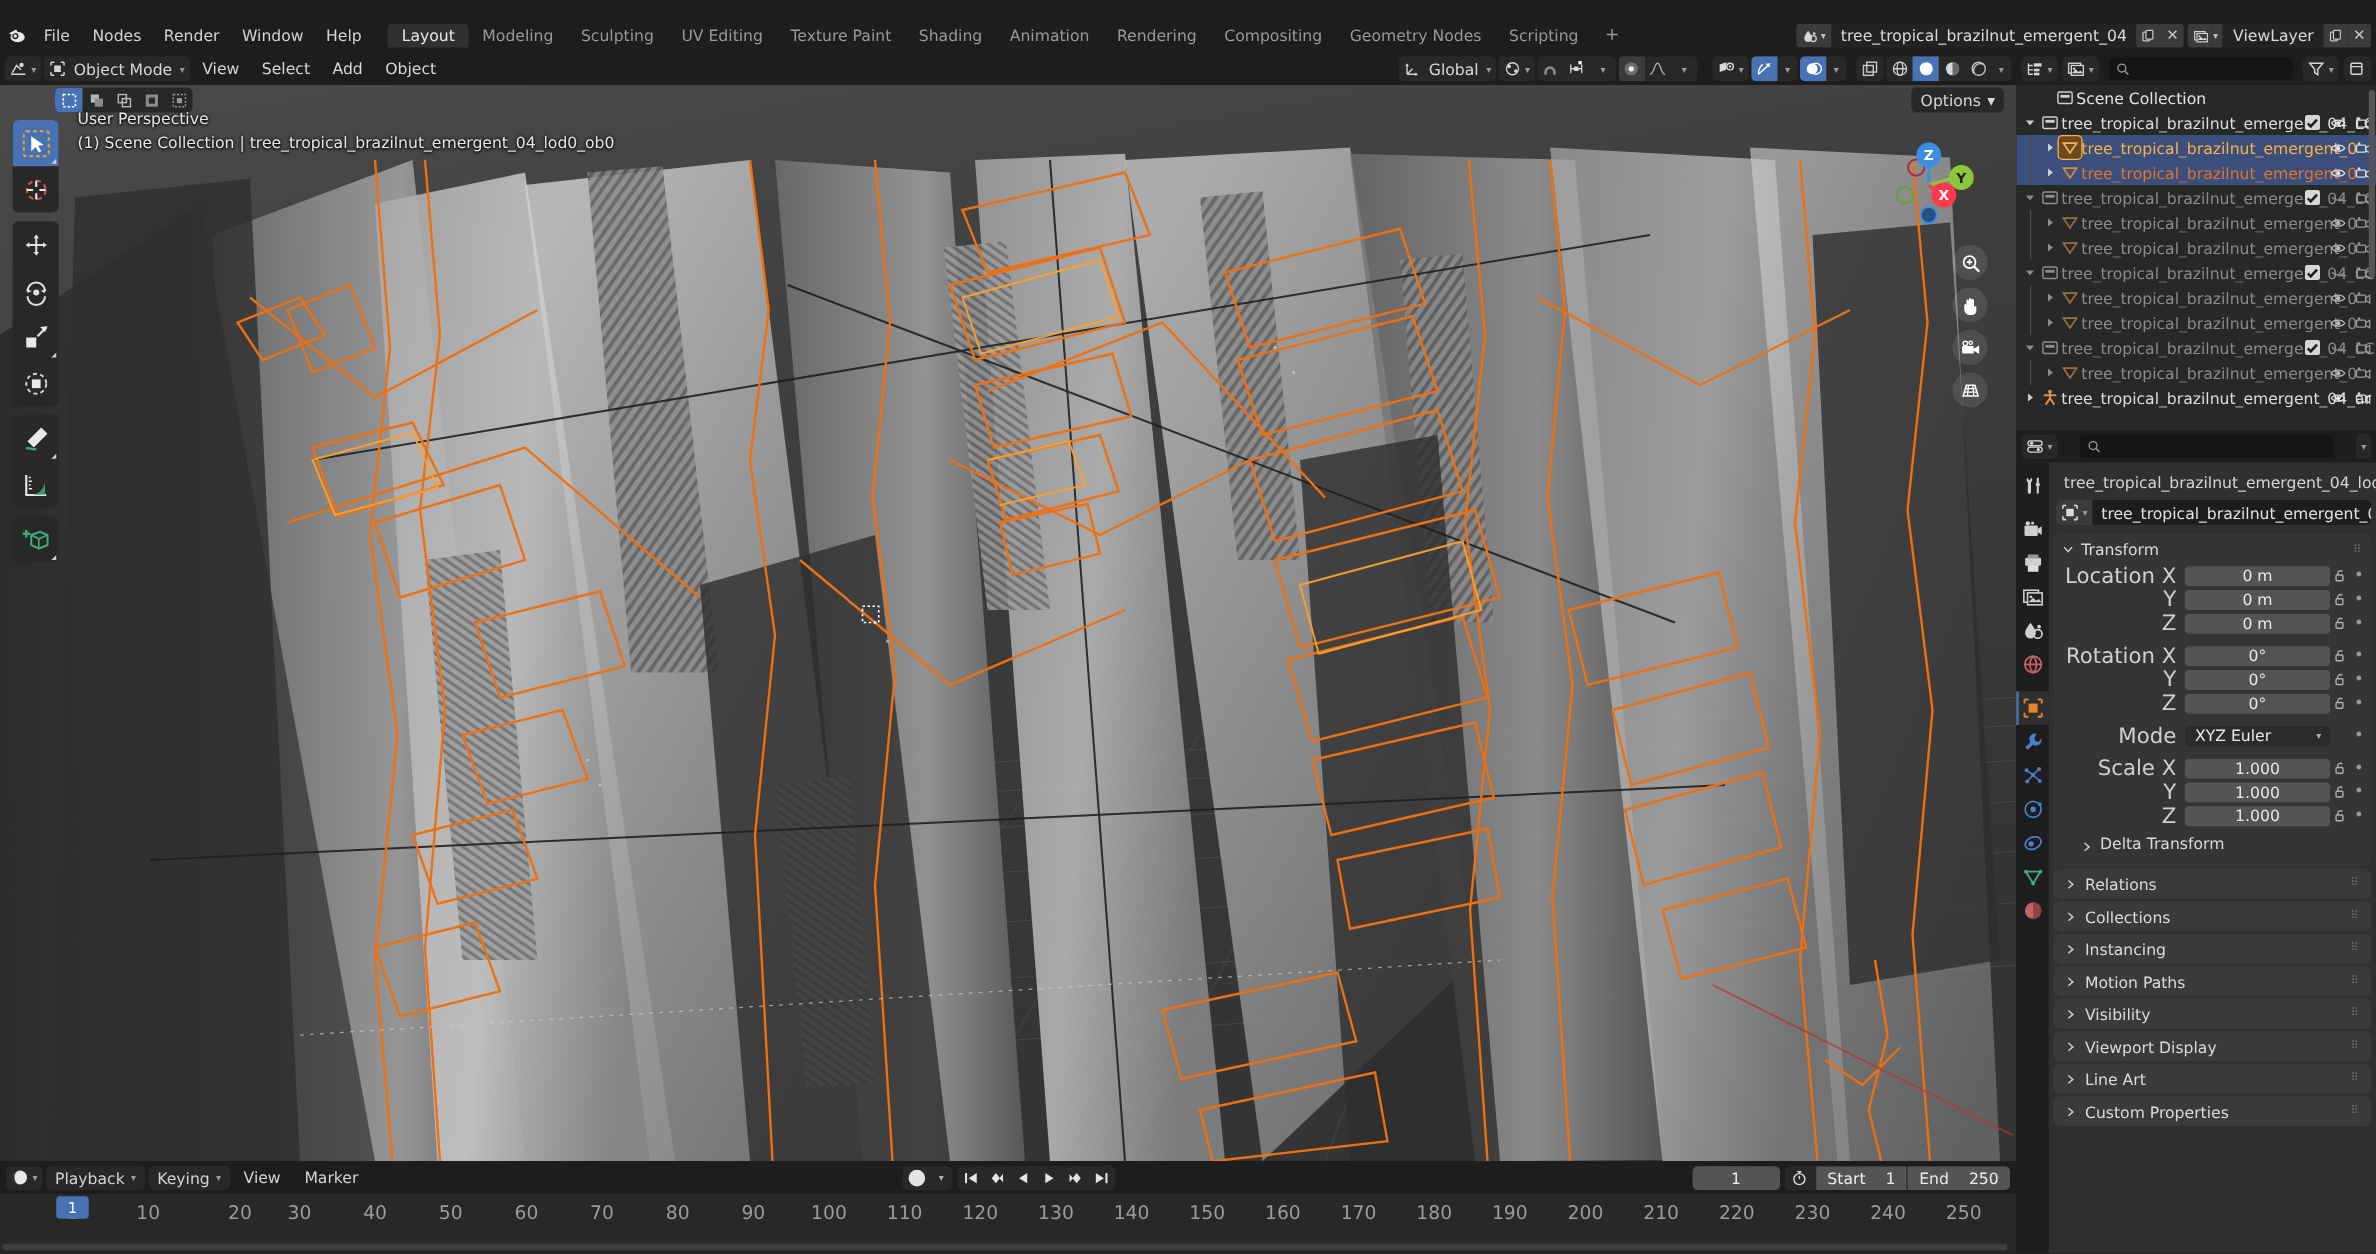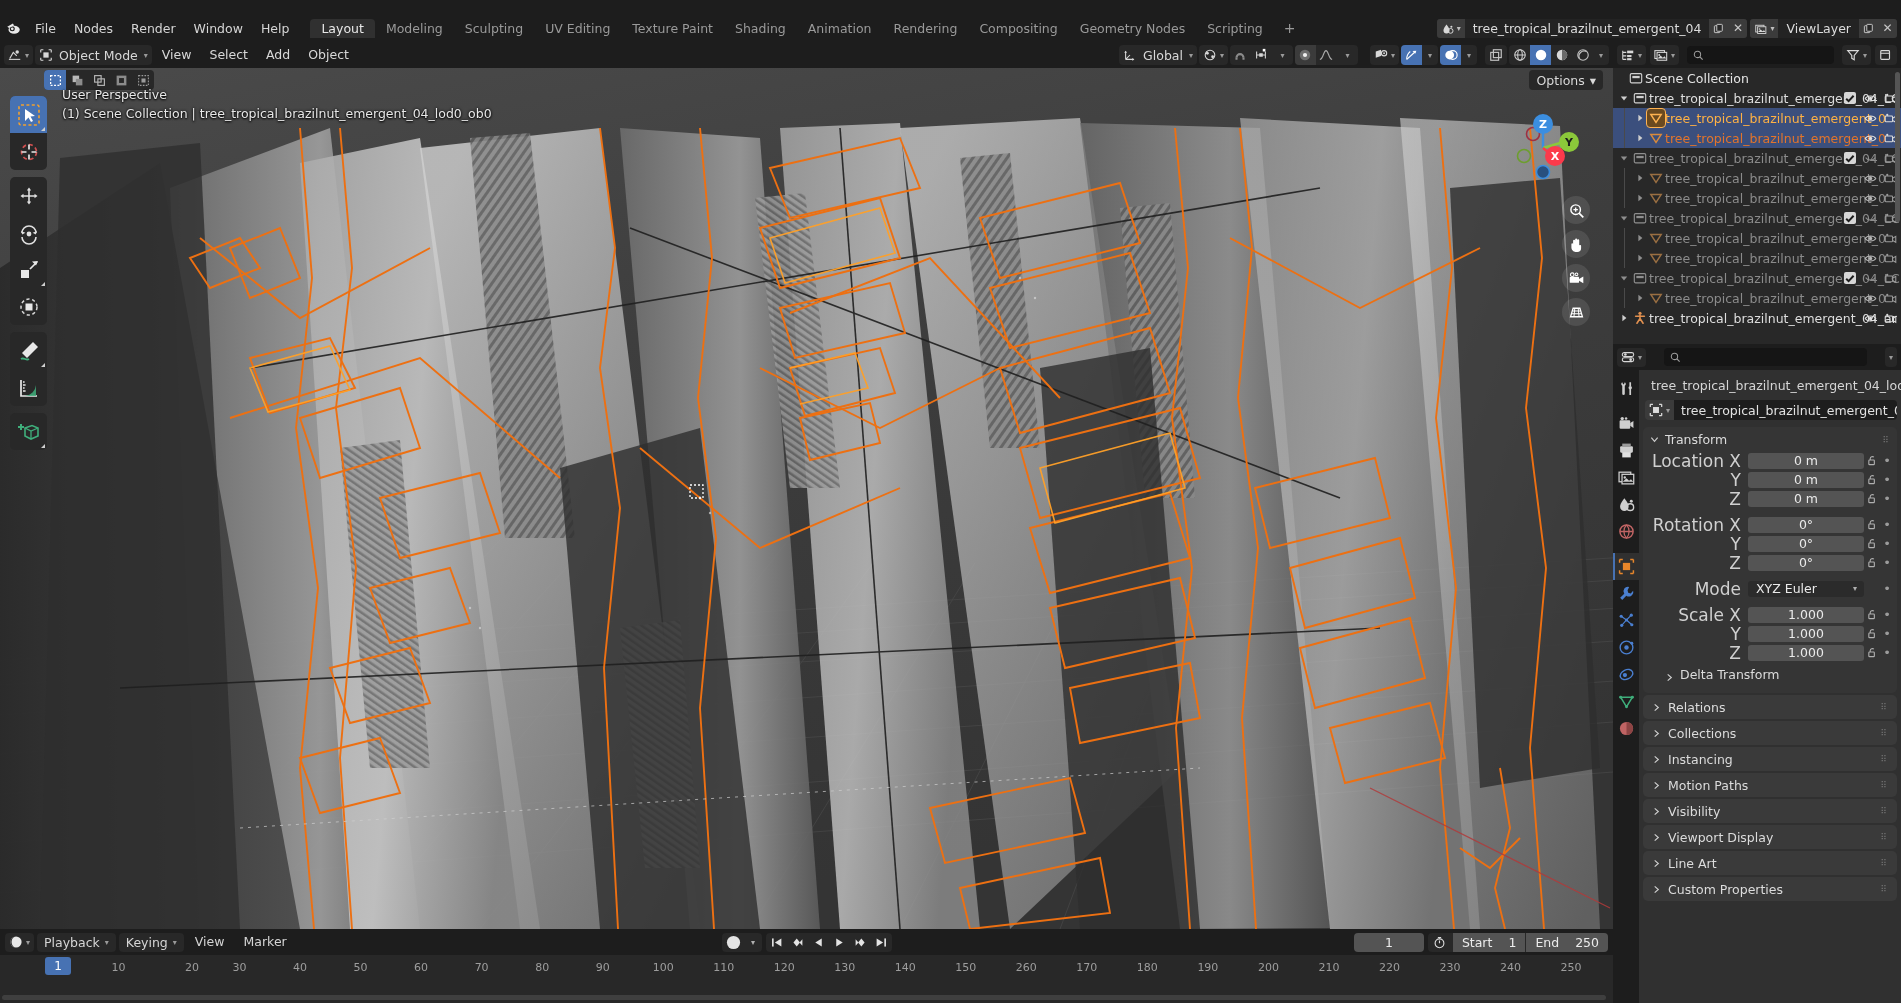--- a/index.html
+++ b/index.html
@@ -121,21 +121,21 @@
     display:flex;align-items:center;justify-content:center;}
   .navbtn svg{width:17px;height:17px;}
 
   
   .outliner{ position:absolute; left:1613px; top:42px; width:288px; height:302px; background:#282828;}
   .ol-header{ height:26px; background:#1d1d1d; display:flex;align-items:center;gap:4px;padding:0 4px;}
   .ol-search{ flex:1; height:18px; background:#151515; border-radius:4px; display:flex;
     align-items:center; padding:0 6px; gap:4px; margin:0 4px;}
   .ol-search svg{width:11px;height:11px;}
   .ol-body{ position:absolute; top:26px; left:0; right:0; bottom:0; overflow:hidden; }
-  .ol-row{ display:flex;align-items:center;height:20px; padding-left:0; position:relative;
+  .ol-row{ display:flex;align-items:center;height:20px; padding-left:16px; position:relative;
     font-size:12.5px; white-space:nowrap;}
   .ol-row.sel{ background:#3b4f7d; }
   .ol-disc{ width:14px;height:14px;display:flex;align-items:center;justify-content:center;flex:none;}
   .ol-disc svg{width:8px;height:8px;}
   .ol-ico{ width:18px;height:18px;display:flex;align-items:center;justify-content:center;flex:none;}
   .ol-ico svg{width:14px;height:14px;}
   .ol-txt{ overflow:hidden; text-overflow:clip; flex:1; }
   .ol-right{ position:absolute; right:0; top:0; height:20px; display:flex; align-items:center; gap:2px; padding-right:2px;}
   .ol-right .ri{width:18px;height:18px;display:flex;align-items:center;justify-content:center;}
   .ol-right .ri svg{width:13px;height:13px;}
@@ -206,21 +206,21 @@
   .tl-right{position:absolute;right:5px;top:0;height:26px;display:flex;align-items:center;gap:4px;}
   .tl-frame{width:70px;height:19px;background:#545454;border-radius:4px;display:flex;
     align-items:center;justify-content:center;font-size:12.5px;color:#ececec;}
   .tl-range{display:flex;align-items:center;height:19px;background:#282828;border-radius:4px;overflow:hidden;}
   .tl-range .ic{width:24px;height:19px;display:flex;align-items:center;justify-content:center;}
   .tl-range .ic svg{width:13px;height:13px;}
   .tl-range .fld{height:19px;background:#545454;display:flex;align-items:center;
     padding:0 9px;gap:16px;font-size:12.5px;color:#ececec;margin-left:1px;}
   .tl-scrub{position:absolute;left:0;top:26px;width:1613px;height:26px;background:#282828;}
   .tl-ticks{position:absolute;inset:0;}
-  .tl-tick{position:absolute;top:6px;font-size:11px;color:#9d9d9d;transform:translateX(-50%);}
+  .tl-tick{position:absolute;top:6px;font-size:15px;color:#9d9d9d;transform:translateX(-50%);}
   .tl-phead{position:absolute;top:2px;height:18px;min-width:26px;background:#4772b3;border-radius:3px;
     display:flex;align-items:center;justify-content:center;font-size:12px;color:#fff;transform:translateX(-50%);}
   .tl-rows{position:absolute;left:0;top:52px;width:1613px;height:22px;background:#282828;}
   .tl-scrollh{position:absolute;left:2px;bottom:3px;height:5px;width:1604px;background:#3f3f3f;border-radius:3px;}
 
   
   .vscroll{position:absolute;right:1px;width:5px;background:#555;border-radius:3px;}
 </style>
 </head>
 <body>
@@ -1648,21 +1648,21 @@
           <span class="tl-tick" style="left: 421.12px; text-align: center;">60</span>
           <span class="tl-tick" style="left: 481.64px;">70</span>
           <span class="tl-tick" style="left: 542.16px;">80</span>
           <span class="tl-tick" style="left: 602.68px;">90</span>
           <span class="tl-tick" style="left: 663.2px;">100</span>
           <span class="tl-tick" style="left: 723.72px;">110</span>
           <span class="tl-tick" style="left: 784.24px;">120</span>
           <span class="tl-tick" style="left: 844.76px;">130</span>
           <span class="tl-tick" style="left: 905.28px;">140</span>
           <span class="tl-tick" style="left: 965.8px;">150</span>
-          <span class="tl-tick" style="left: 1026.32px;">260</span>
+          <span class="tl-tick" style="left: 1026.32px;">160</span>
           <span class="tl-tick" style="left: 1086.84px;">170</span>
           <span class="tl-tick" style="left: 1147.36px;">180</span>
           <span class="tl-tick" style="left: 1207.88px;">190</span>
           <span class="tl-tick" style="left: 1268.4px;">200</span>
           <span class="tl-tick" style="left: 1328.92px;">210</span>
           <span class="tl-tick" style="left: 1389.44px;">220</span>
           <span class="tl-tick" style="left: 1449.96px;">230</span>
           <span class="tl-tick" style="left: 1510.48px;">240</span>
           <span class="tl-tick" style="left: 1571px;">250</span>
         </div>

